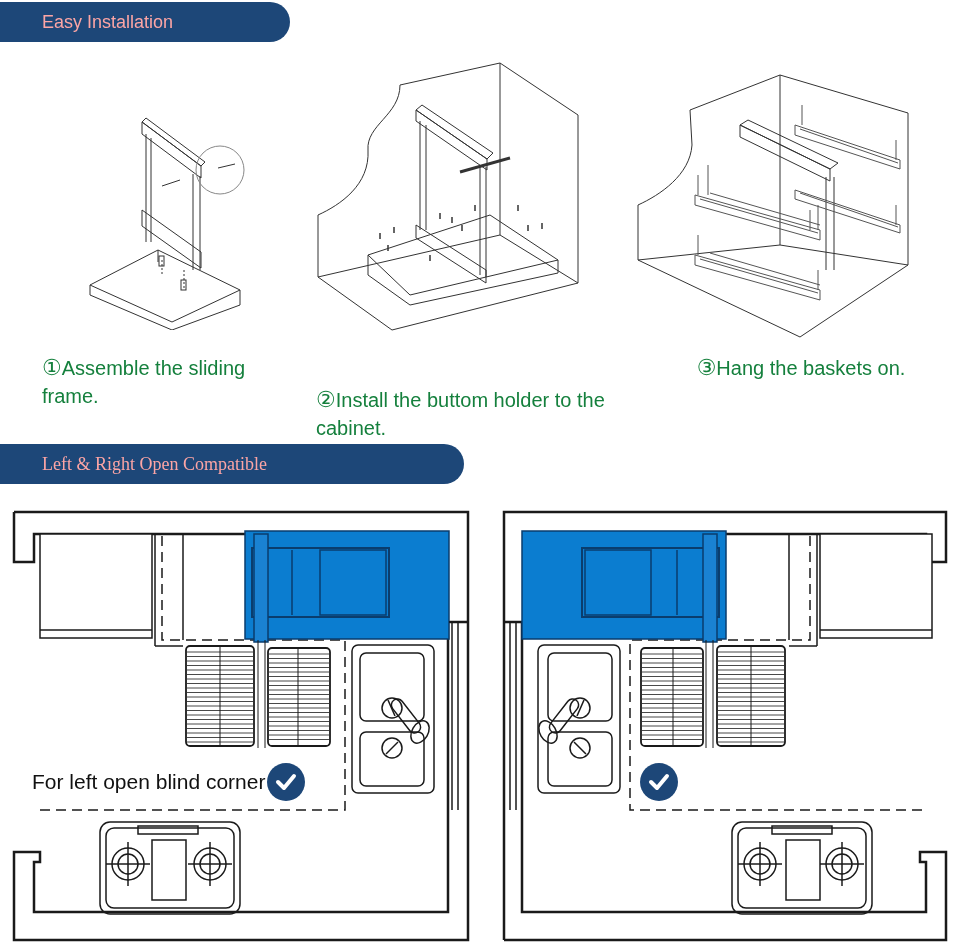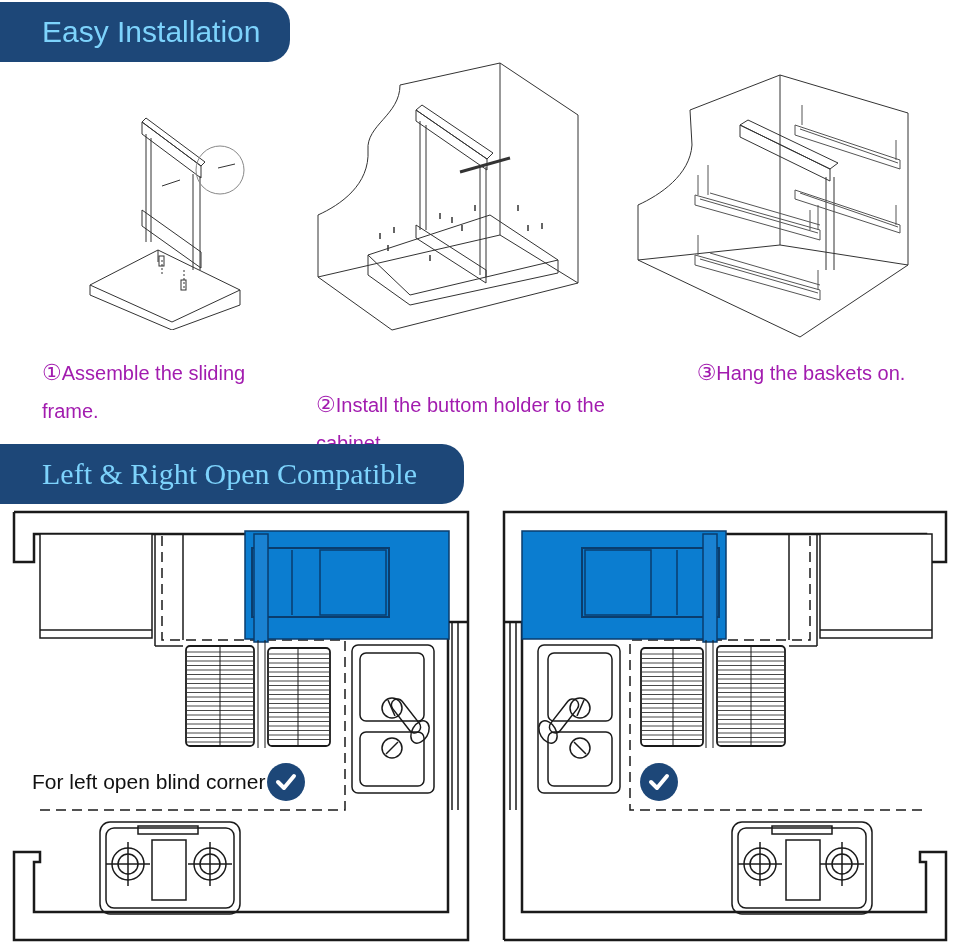--- a/index.html
+++ b/index.html
@@ -1,20 +1,20 @@
 <!DOCTYPE html>
 <html><head>
 <meta charset="utf-8">
 <style>
   html,body{margin:0;padding:0;background:#fff;}
   body{width:960px;height:943px;position:relative;overflow:hidden;font-family:"Liberation Sans",sans-serif;color:#111;}
-  .banner{position:absolute;left:0;height:60px;background:#1d4778;color:#7dd3fc;border-radius:0 22px 22px 0;display:flex;align-items:center;font-size:30px;box-sizing:border-box;padding-left:42px;}
+  .banner{position:absolute;left:0;height:40px;background:#1d4778;color:#fca5a5;border-radius:0 22px 22px 0;display:flex;align-items:center;font-size:18px;box-sizing:border-box;padding-left:42px;}
   #banner1{top:2px;width:290px;}
   #banner2{top:444px;width:464px;font-family:Liberation Serif, serif;}
-  .step{position:absolute;font-size:20px;line-height:38px;color:#a21caf;}
+  .step{position:absolute;font-size:20px;line-height:28px;color:#15803d;}
   .step .num{font-size:22px;}
   #step1{left:42px;top:354px;width:250px;}
   #step2{left:316px;top:354px;width:290px;margin-top:32px;}
   #step3{left:656px;top:354px;width:290px;text-align:center;}
   .illus{position:absolute;}
   #illus1{left:80px;top:100px;width:180px;height:230px;}
   #illus2{left:300px;top:55px;width:290px;height:285px;}
   #illus3{left:620px;top:65px;width:300px;height:275px;}
   .plan{position:absolute;top:500px;}
   #plan-left{left:0;width:480px;height:443px;}

